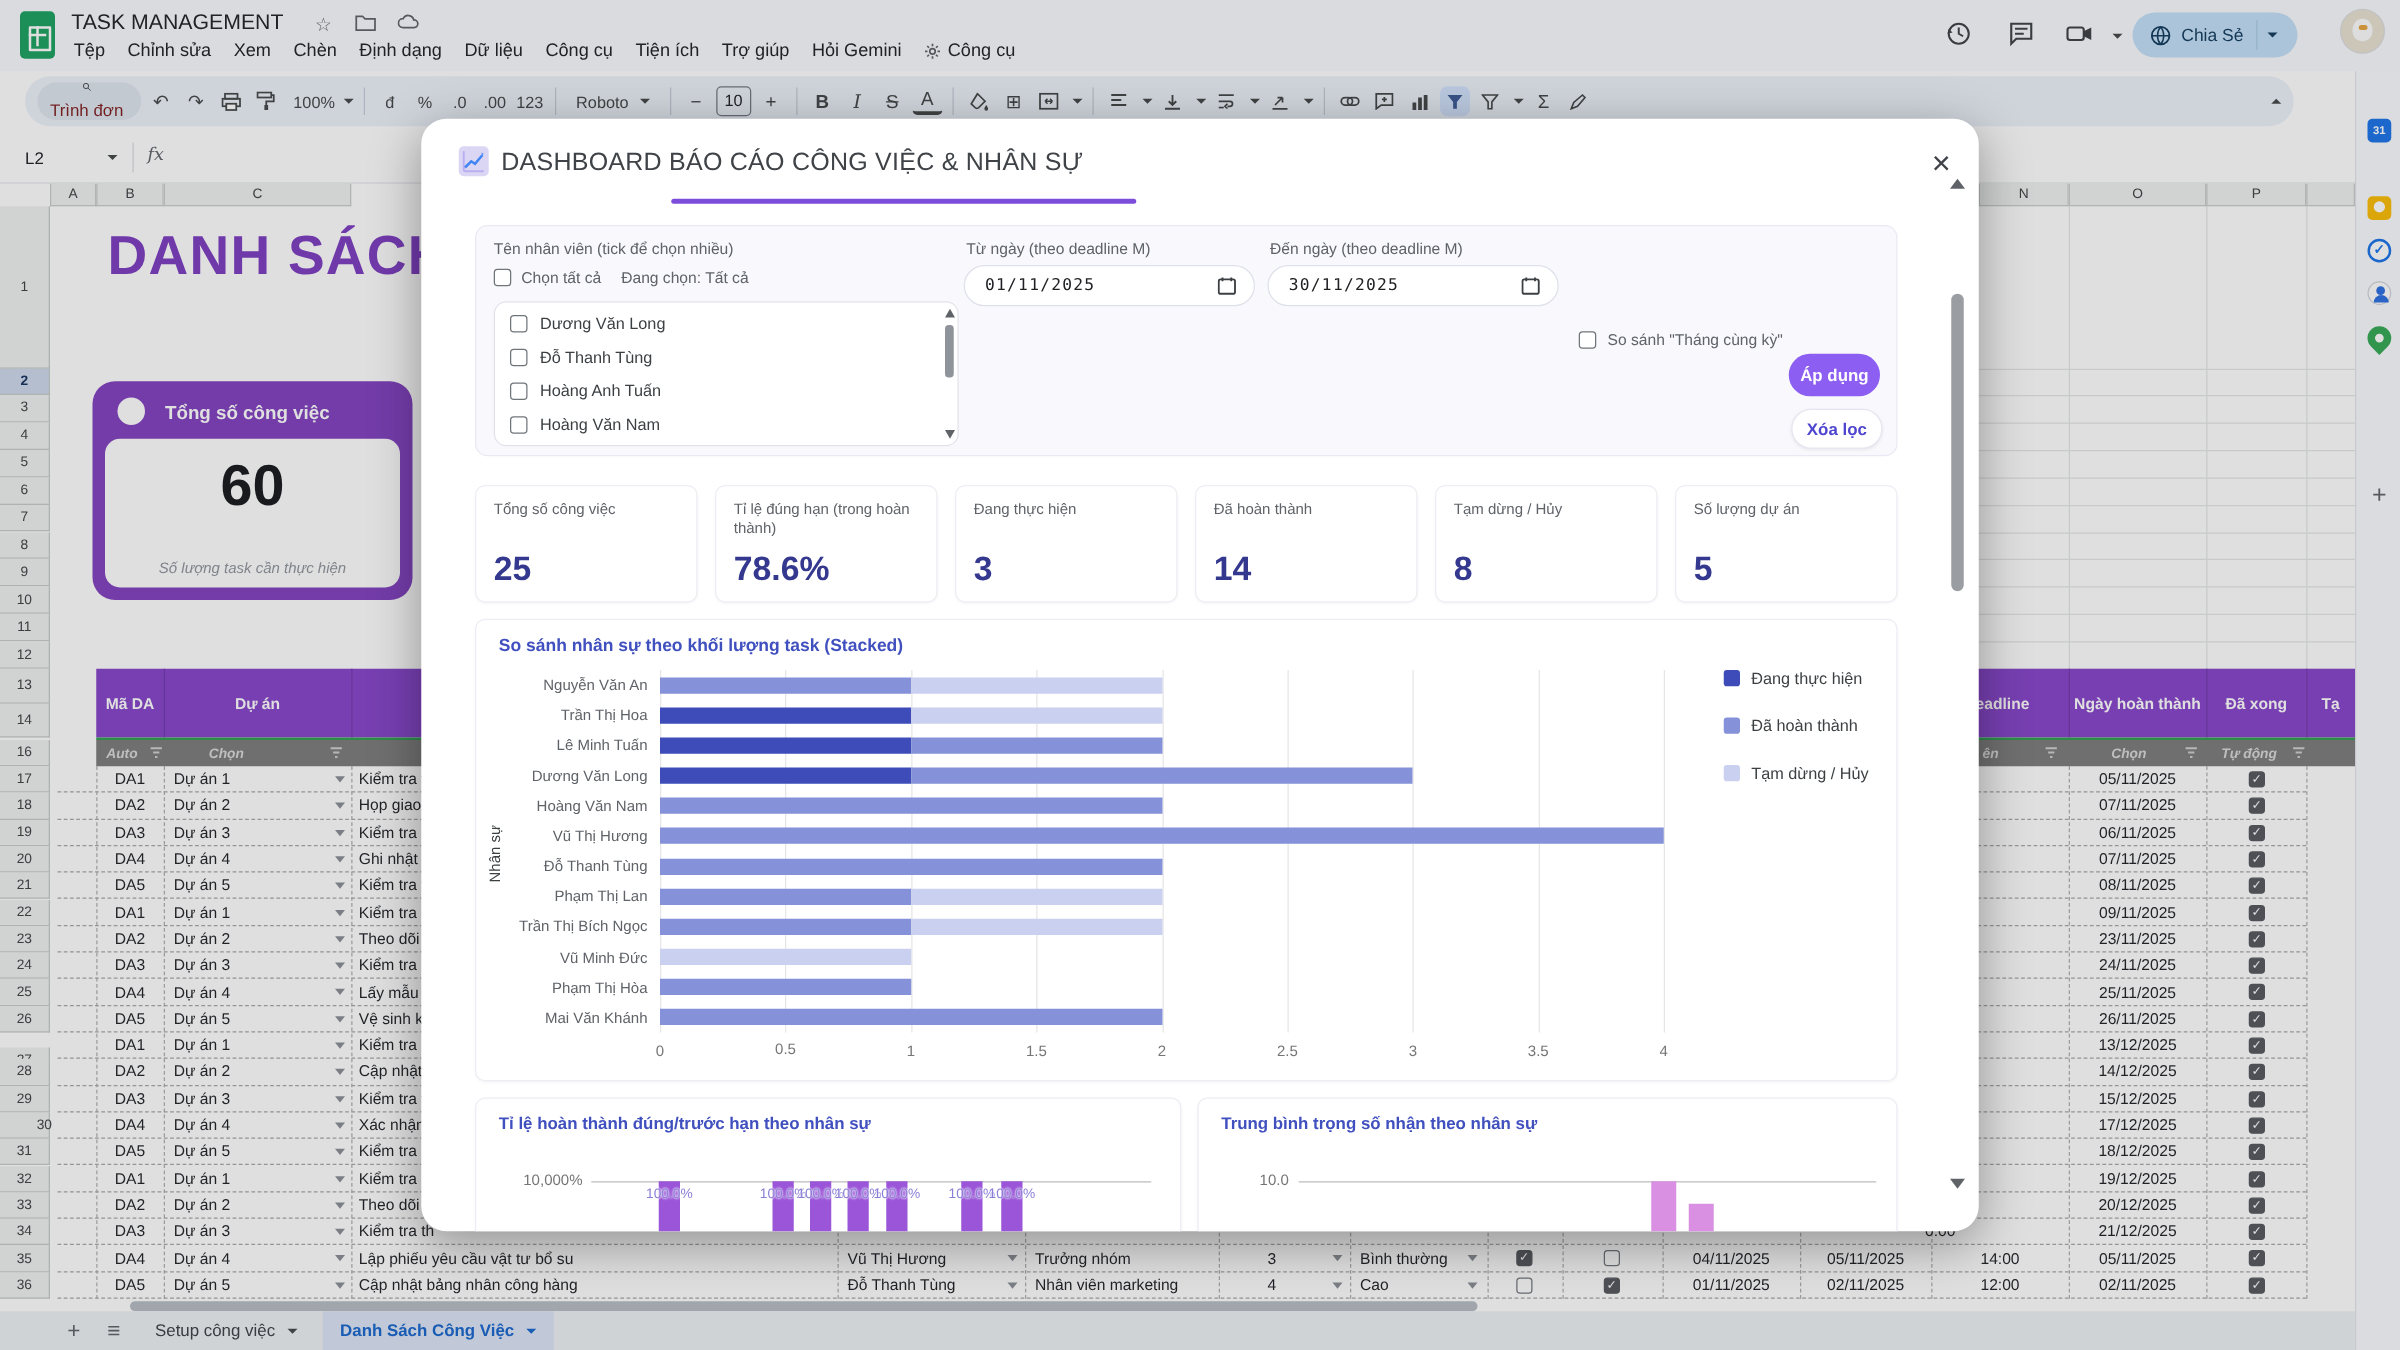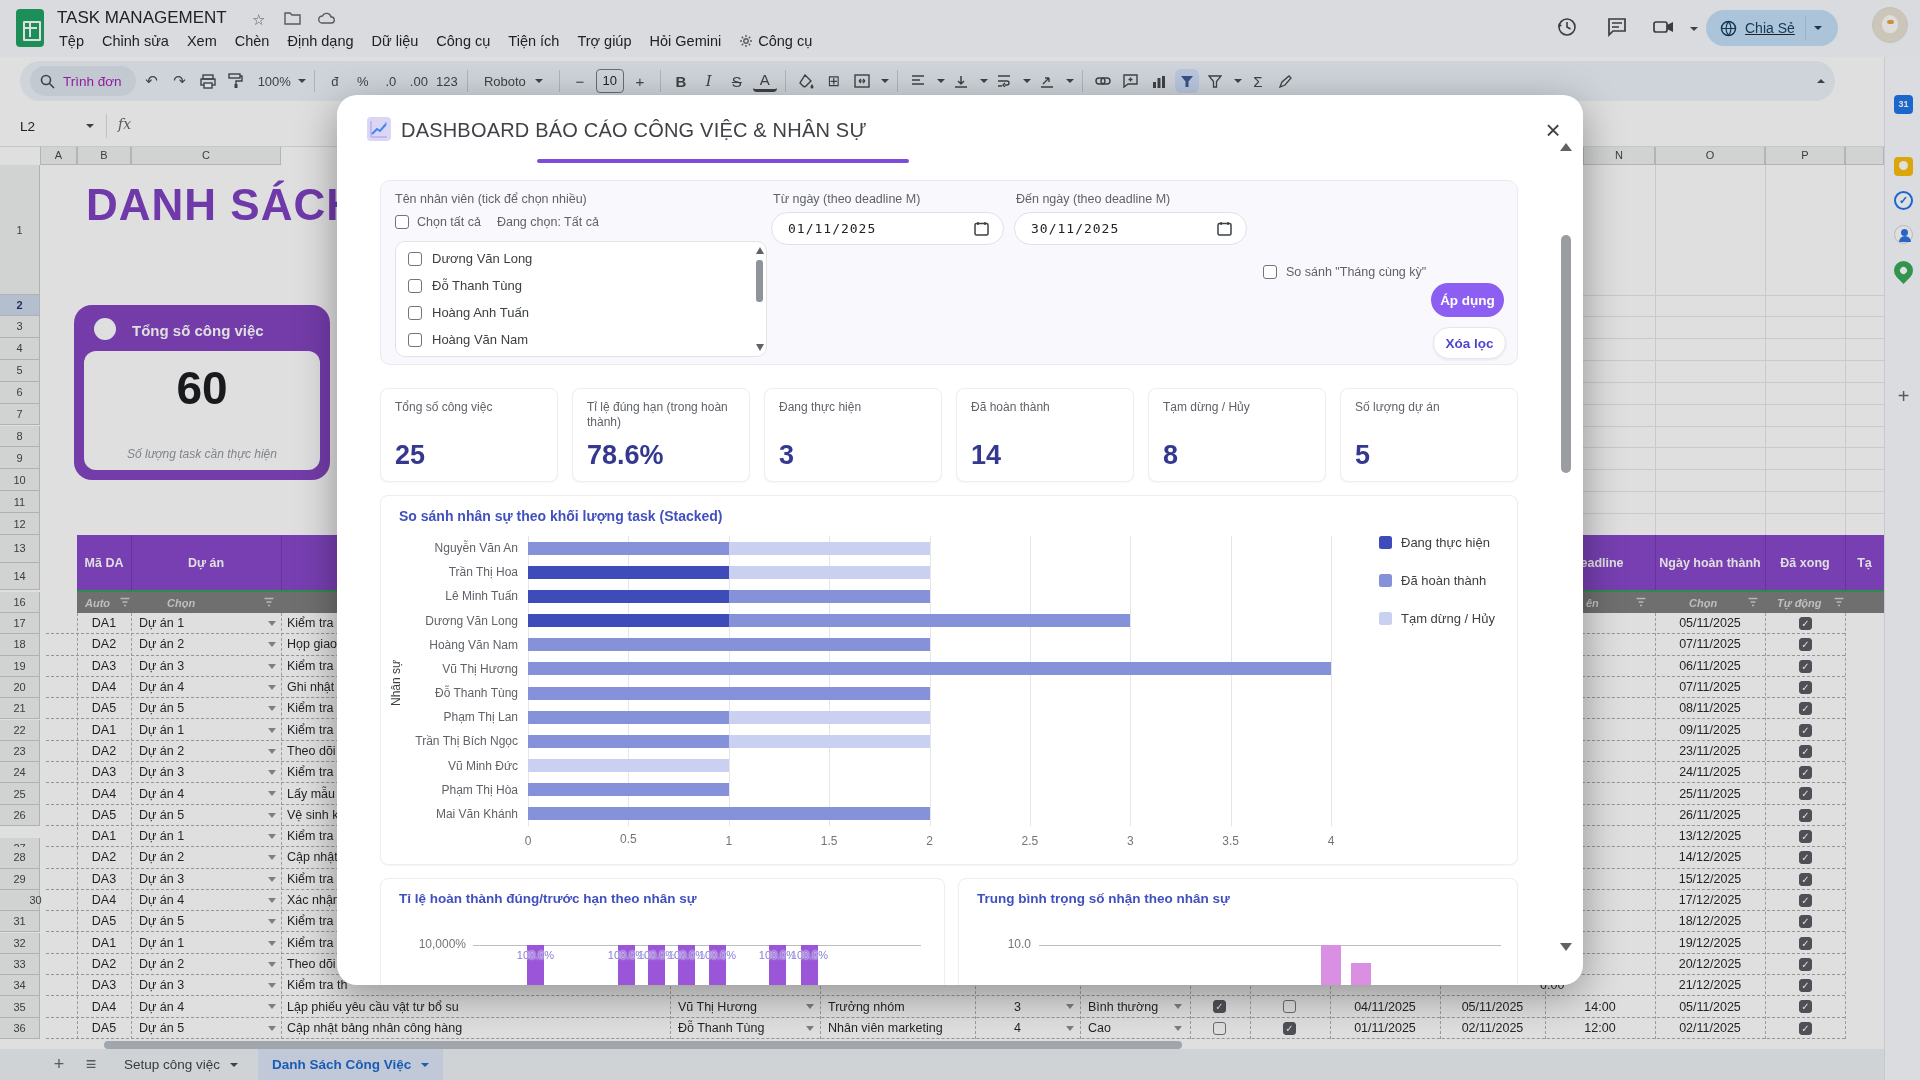--- a/index.html
+++ b/index.html
@@ -12,30 +12,30 @@
   .logo{left:16px;top:9px;width:28px;height:38px;background:#1aa260;border-radius:4px;}
   .logo .grid{position:absolute;left:7px;top:12px;width:14px;height:16px;border:2px solid #fff;border-radius:1px;}
   .logo .grid:before{content:"";position:absolute;left:4px;top:-2px;width:2px;height:16px;background:#fff;}
   .logo .grid:after{content:"";position:absolute;left:-2px;top:4px;width:14px;height:2px;background:#fff;}
   .doc-title{left:57px;top:8px;font-size:17px;font-weight:500;color:#202124;}
   .t-ico{top:11px;font-size:15px;color:#5f6368;}
   .menubar{left:50px;top:29px;height:24px;display:flex;align-items:center;}
   .menu-item{padding:2px 9px;font-size:14.5px;color:#202124;border-radius:4px;white-space:nowrap;}
   .gearmenu{display:flex;align-items:center;gap:5px;}
   .tr-ico{top:16px;width:26px;height:26px;color:#3c4043;}
-  .share{left:1706px;top:10px;width:132px;height:36px;background:#c2e0f7;border-radius:18px;display:flex;align-items:center;text-decoration:underline;}
+  .share{left:1706px;top:10px;width:132px;height:36px;background:#c2e0f7;border-radius:18px;display:flex;align-items:center;}
   .share .lbl{font-size:14px;font-weight:500;color:#103a5c;margin-left:8px;}
   .share .sep{width:1px;height:24px;background:#a9cbe6;margin-left:10px;}
   .avatar{left:1872px;top:7px;width:36px;height:36px;border-radius:50%;background:#e9e2d2;overflow:hidden;border:1px solid #ddd;}
   .avatar .goose{position:absolute;left:9px;top:7px;width:16px;height:18px;background:#fdfdfd;border-radius:50% 50% 45% 45%;}
   .avatar .beak{position:absolute;left:14px;top:12px;width:7px;height:4px;background:#e8a33c;border-radius:2px;}
 
   
   .quickbar{left:20px;top:61px;width:1815px;height:40px;background:#edf2fa;border-radius:20px;display:flex;align-items:center;gap:4px;padding:0 10px;}
-  .tb-search{display:flex;align-items:center;gap:8px;background:#dfe5ee;height:30px;border-radius:15px;padding:0 14px 0 10px;font-size:13.5px;color:#a21caf;}
+  .tb-search{display:flex;align-items:center;gap:8px;background:#dfe5ee;height:30px;border-radius:15px;padding:0 14px 0 10px;font-size:13.5px;color:#7f1d1d;flex-direction:column;}
   .tbi{min-width:24px;height:24px;display:flex;align-items:center;justify-content:center;color:#444746;font-size:15px;border-radius:4px;}
   .tbi svg{display:block;}
   .tb-sep{width:1px;height:22px;background:#c6cdd8;margin:0 4px;}
   .tb-txt{font-size:13px;color:#444746;}
   .caret{display:inline-block;width:0;height:0;border-left:4px solid transparent;border-right:4px solid transparent;border-top:4px solid #444746;margin-left:3px;}
   .caret.up{border-top:none;border-bottom:4px solid #444746;}
   .fontbox{display:flex;align-items:center;gap:6px;padding:0 8px;font-size:13px;color:#444746;}
   .sizebox{width:26px;height:22px;border:1px solid #747a80;border-radius:4px;text-align:center;font-size:13px;line-height:22px;color:#202124;background:#fff0;}
   .tbi.active{background:#d3e3fd;border-radius:6px;}
 

